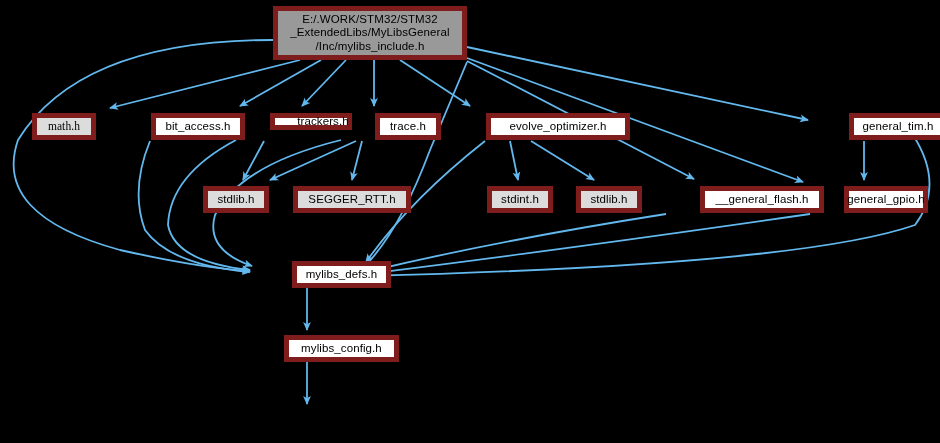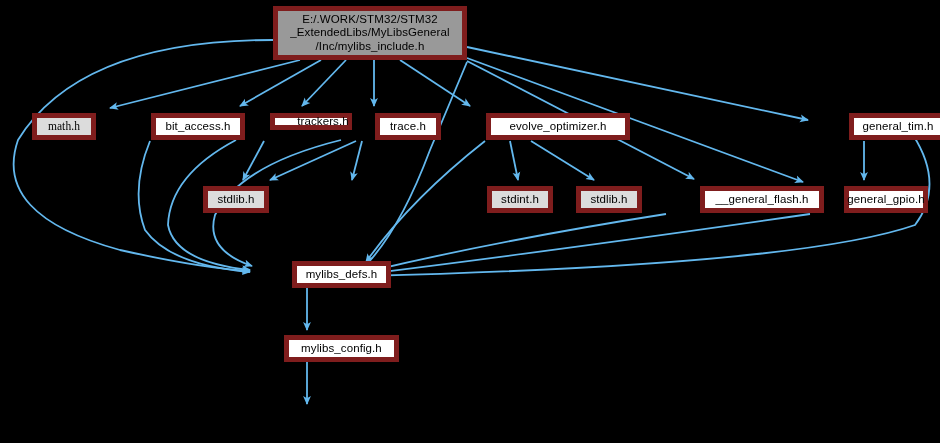--- a/index.html
+++ b/index.html
@@ -79,19 +79,20 @@
   <div class="node fill-root" style="left:273px;top:6px;width:194px;height:54px;"><span class="node-label">E:/.WORK/STM32/STM32
 _ExtendedLibs/MyLibsGeneral
 /Inc/mylibs_include.h</span></div>
   <div class="node fill-gray" style="left:32px;top:113px;width:64px;height:27px;font-family:Liberation Serif, serif;"><span class="node-label">math.h</span></div>
   <div class="node fill-white" style="left:117px;top:113px;width:94px;height:27px;"><span class="node-label">bit_access.h</span></div>
   <div class="node fill-white" style="left:236px;top:113px;width:82px;height:17px;padding-left:24px;"><span class="node-label">trackers.h</span></div>
   <div class="node fill-white" style="left:341px;top:113px;width:66px;height:27px;"><span class="node-label">trace.h</span></div>
   <div class="node fill-white" style="left:452px;top:113px;width:144px;height:27px;"><span class="node-label">evolve_optimizer.h</span></div>
   <div class="node fill-white" style="left:815px;top:113px;width:98px;height:27px;"><span class="node-label">general_tim.h</span></div>
   <div class="node fill-gray" style="left:203px;top:186px;width:66px;height:27px;"><span class="node-label">stdlib.h</span></div>
+  <div class="node fill-gray" style="left:293px;top:186px;width:118px;height:27px;"><span class="node-label">SEGGER_RTT.h</span></div>
   <div class="node fill-gray" style="left:487px;top:186px;width:66px;height:27px;"><span class="node-label">stdint.h</span></div>
   <div class="node fill-gray" style="left:576px;top:186px;width:66px;height:27px;"><span class="node-label">stdlib.h</span></div>
   <div class="node fill-white" style="left:666px;top:186px;width:124px;height:27px;"><span class="node-label">__general_flash.h</span></div>
   <div class="node fill-white" style="left:810px;top:186px;width:84px;height:27px;"><span class="node-label">general_gpio.h</span></div>
   <div class="node fill-white" style="left:258px;top:261px;width:99px;height:27px;"><span class="node-label">mylibs_defs.h</span></div>
   <div class="node fill-white" style="left:250px;top:335px;width:115px;height:27px;"><span class="node-label">mylibs_config.h</span></div>
 </div>
 
 </body></html>

